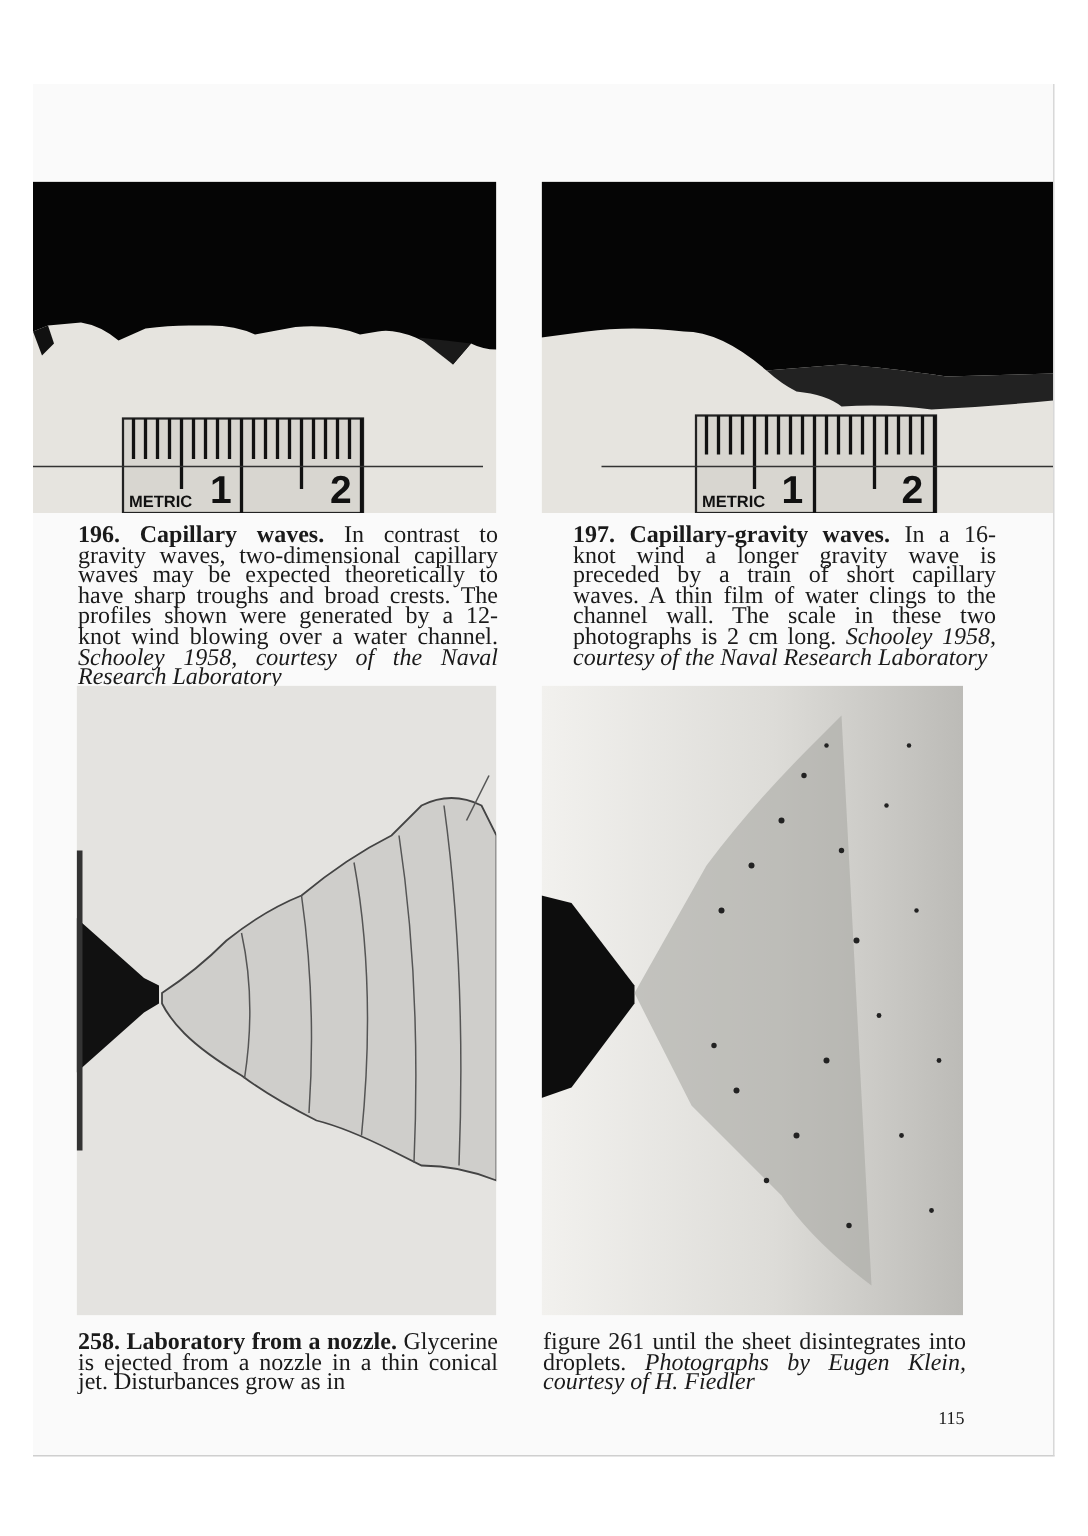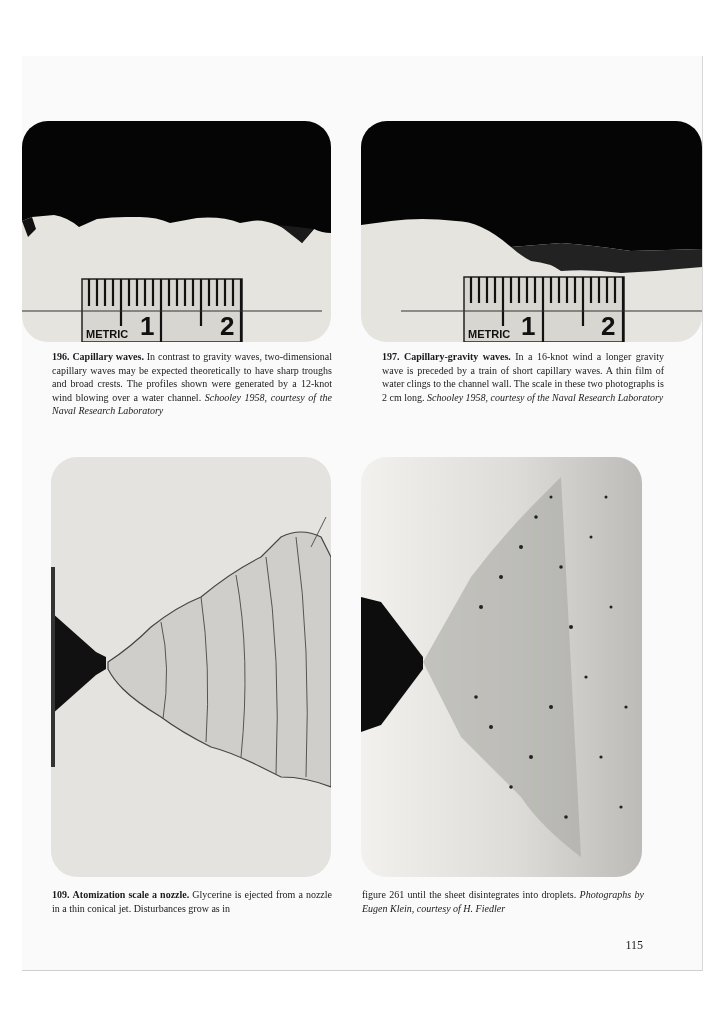--- a/index.html
+++ b/index.html
@@ -4,23 +4,23 @@
 <style>
   html, body { margin: 0; padding: 0; }
   body {
     width: 725px; height: 1024px; background: #ffffff; position: relative; overflow: hidden;
     font-family: "Liberation Serif", "DejaVu Serif", serif; color: #1a1a1a;
   }
   .page {
     position: absolute; left: 22px; top: 56px; width: 680px; height: 914px;
     background: #fafafa; border-right: 1px solid #d8d8d8; border-bottom: 1px solid #cfcfcf;
   }
-  .photo { position: absolute; overflow: hidden; border-radius: 26px; }
+  .photo { position: absolute; overflow: hidden; }
   .caption {
-    position: absolute; font-size: 10px; line-height: 13.6px; text-align: justify;
+    position: absolute; font-size: 16px; line-height: 13.6px; text-align: justify;
   }
   .caption .num { font-weight: bold; }
   .caption .title { font-weight: bold; }
   .caption em { font-style: italic; }
   .pagenum { position: absolute; right: 82px; top: 938px; font-size: 12px; text-align: right; }
   svg { display: block; }
 </style>
 </head>
 <body>
 
@@ -160,20 +160,20 @@
       <circle cx="205" cy="360" r="1.8"></circle>
         <circle cx="130" cy="270" r="2"></circle>
         <circle cx="115" cy="240" r="1.8"></circle>
       <circle cx="245" cy="40" r="1.5"></circle>
         <circle cx="265" cy="250" r="1.6"></circle>
     </g>
   </svg>
 </div>
 
 <div class="caption" style="left:52px; top:888px; width:280px;">
-  <span class="num">109.</span>
-  <span class="title">Atomization scale a nozzle.</span><span> Glycerine is ejected from a nozzle in a thin conical jet. Disturbances grow as in</span>
+  <span class="num">258.</span>
+  <span class="title">Laboratory from a nozzle.</span><span> Glycerine is ejected from a nozzle in a thin conical jet. Disturbances grow as in</span>
 </div>
 <div class="caption" style="left:362px; top:888px; width:282px;">
   <span>figure 261 until the sheet disintegrates into droplets. </span><em>Photographs by Eugen Klein, courtesy of H. Fiedler</em>
 </div>
 
 <div class="pagenum">115</div>
 
 </body></html>

